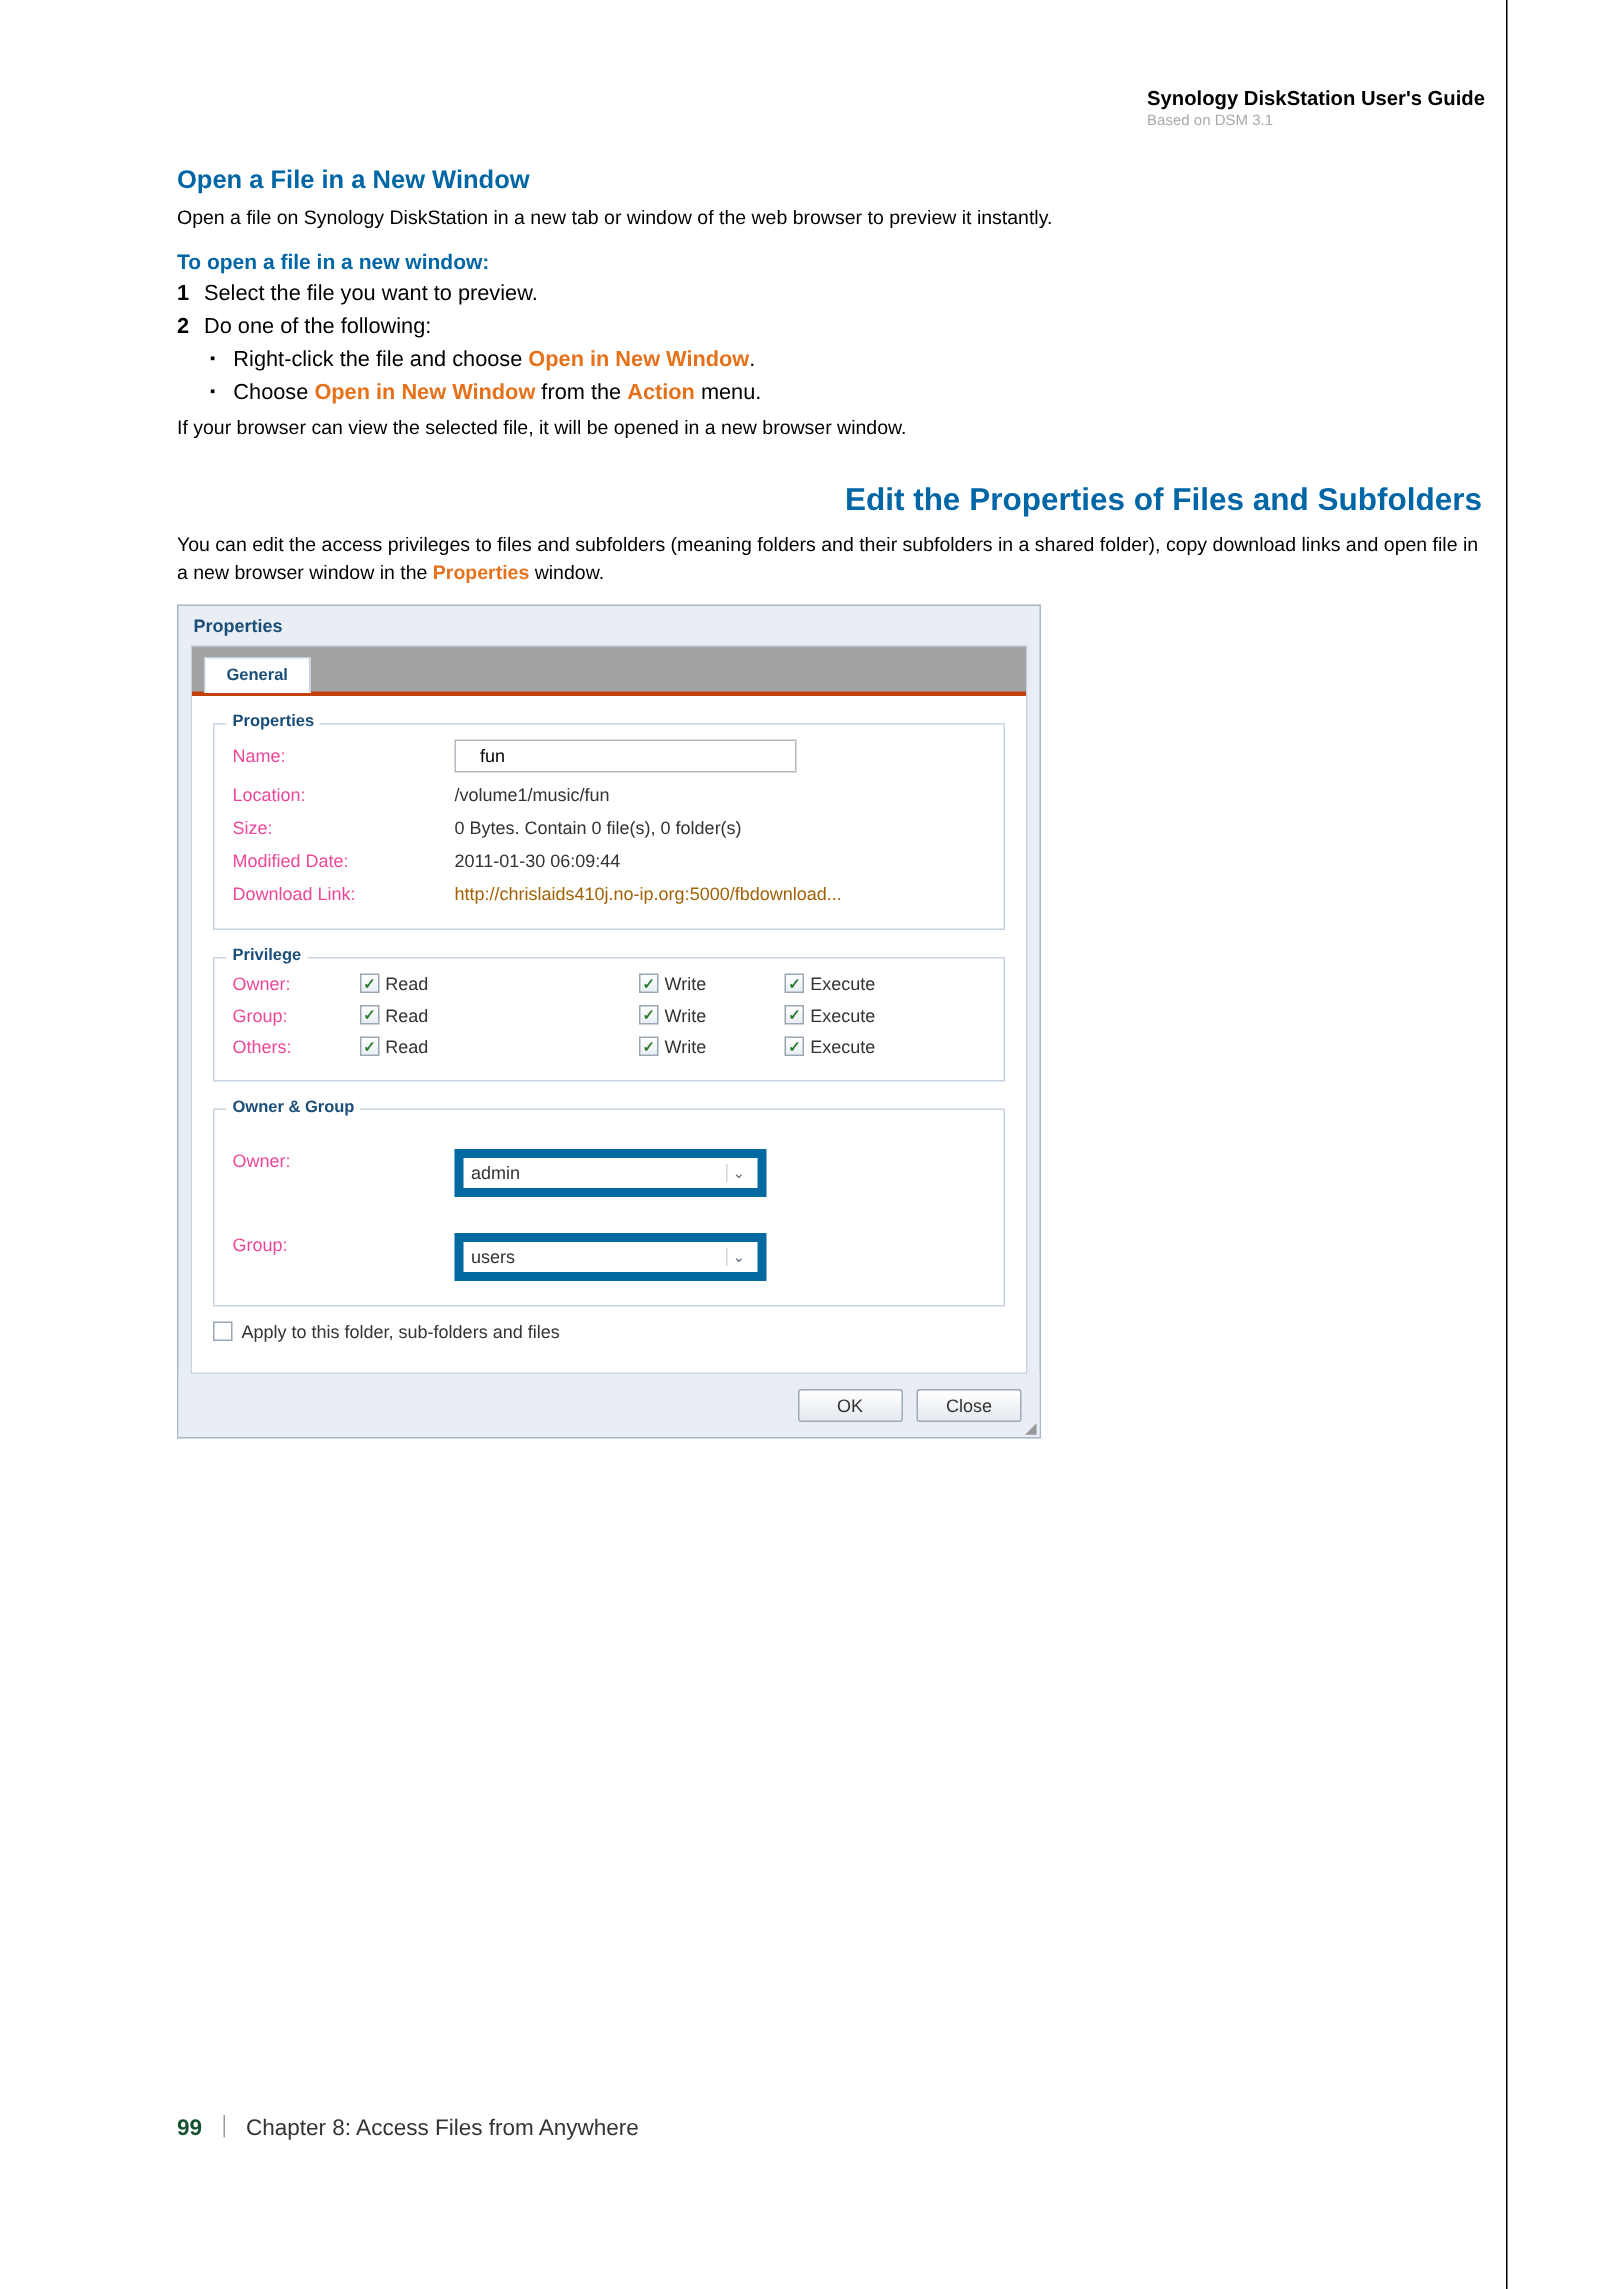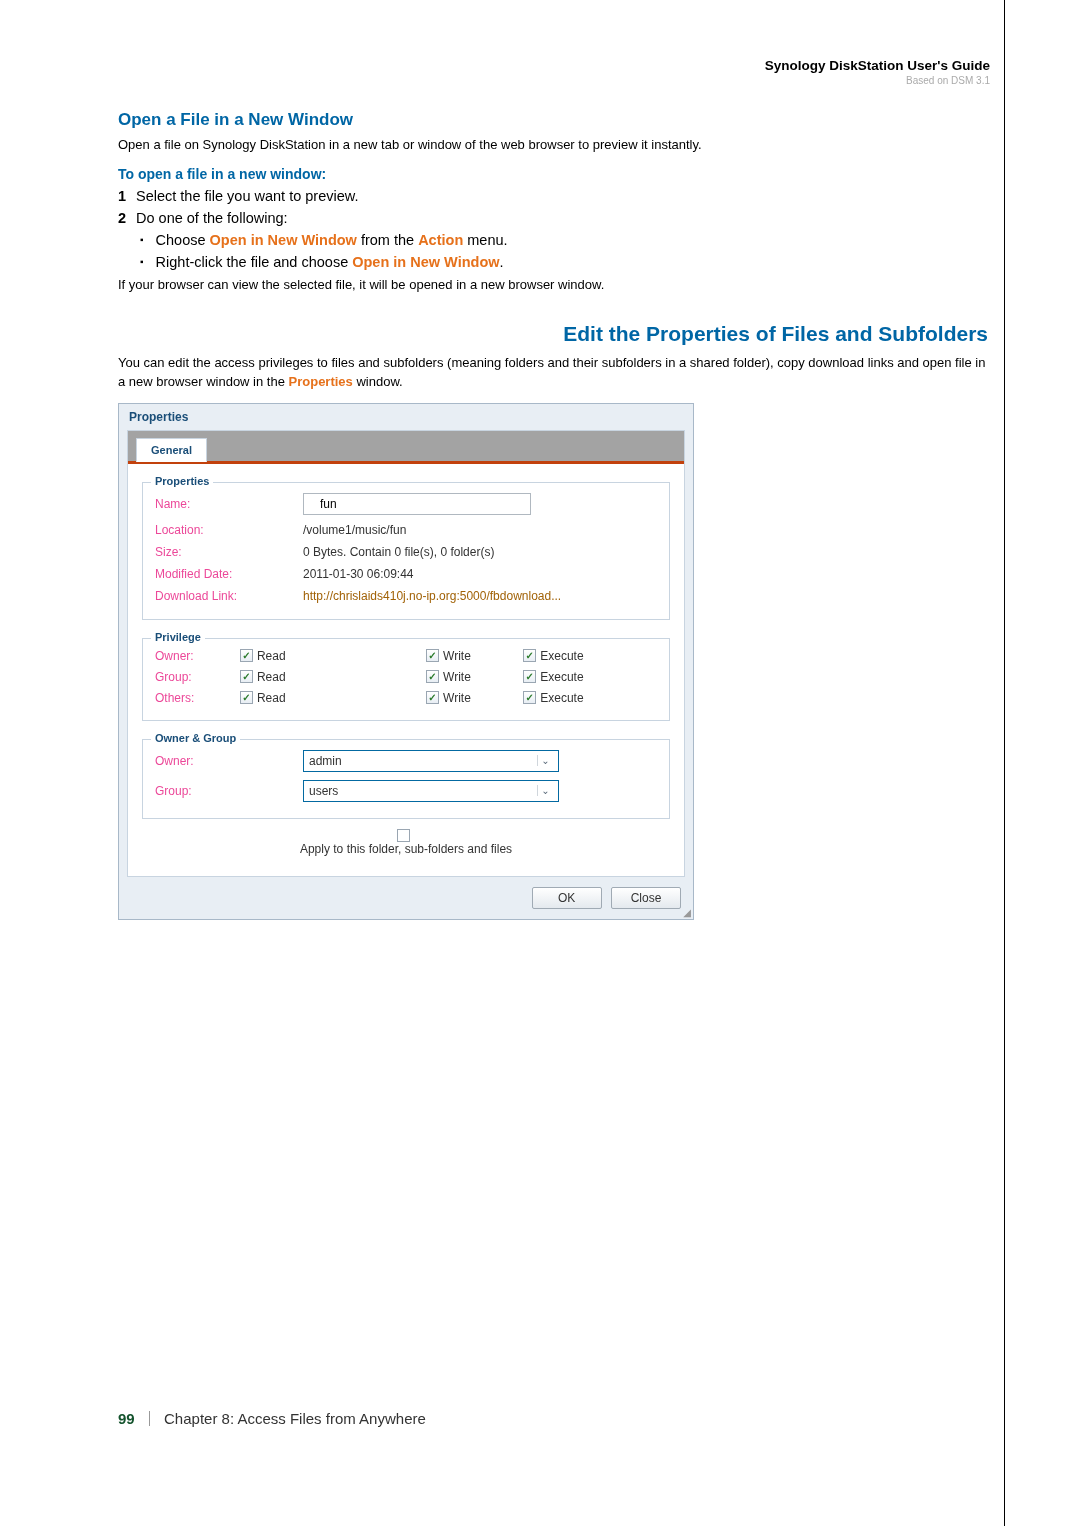--- a/index.html
+++ b/index.html
@@ -15,21 +15,21 @@
     left: 105px;
     top: 0;
     width: 900px;
     height: 1526px;
     border-right: 1px solid #000;
   }
   .header-right {
     position: absolute;
     top: 58px;
     right: 90px;
-    text-align: right;
+    text-align: left;
   }
   .header-title {
     font-size: 13.5px;
     font-weight: bold;
     color: #000;
   }
   .header-sub {
     font-size: 10px;
     color: #aaa;
     margin-top: 2px;
@@ -184,41 +184,41 @@
     background: linear-gradient(#fff,#e8eef4);
     margin-right: 4px;
     display: inline-flex;
     align-items: center;
     justify-content: center;
     font-size: 10px;
     color: #2a7a2a;
     font-weight: bold;
   }
   .select-box {
-    border: 1px solid #0369a1;
+    border: 6px solid #0369a1;
     padding: 3px 5px;
-    width: 256px;
+    width: 208px;
     display: flex;
     justify-content: space-between;
     align-items: center;
     background: #fff;
+    margin-top: 16px;
   }
   .chev {
     width: 16px;
     text-align: center;
     border-left: 1px solid #d0d6dc;
     color: #5a6a7a;
     font-size: 10px;
   }
   .apply-row {
     margin: 10px 14px 8px 14px;
     font-size: 12px;
     display: flex;
     align-items: center;
-    flex-direction: column;
   }
   .apply-row .cb-empty {
     width: 13px; height: 13px;
     border: 1px solid #9aa6b2;
     background: #fff;
     margin-right: 6px;
   }
   .dialog-footer {
     background: #e8eef4;
     padding: 10px 12px;
@@ -277,24 +277,24 @@
   <div class="sub-heading">To open a file in a new window:</div>
 
   <div class="numbered">
     <span class="num">1</span><span>Select the file you want to preview.</span>
   </div>
   <div class="numbered">
     <span class="num">2</span><span>Do one of the following:</span>
   </div>
 
   <div class="bullet-line">
+    <span>Right-click the file and choose </span><span class="orange">Open in New Window</span><span>.</span>
+  </div>
+  <div class="bullet-line">
     <span>Choose </span><span class="orange">Open in New Window</span><span> from the </span><span class="orange">Action</span><span> menu.</span>
-  </div>
-  <div class="bullet-line">
-    <span>Right-click the file and choose </span><span class="orange">Open in New Window</span><span>.</span>
   </div>
 
   <div class="body-text">If your browser can view the selected file, it will be opened in a new browser window.</div>
 
 
   <div class="section-h2">Edit the Properties of Files and Subfolders</div>
   <div class="body-text">
     <span>You can edit the access privileges to files and subfolders (meaning folders and their subfolders in a shared folder), copy download links and open file in a new browser window in the </span><span class="orange">Properties</span><span> window.</span>
   </div>
 

